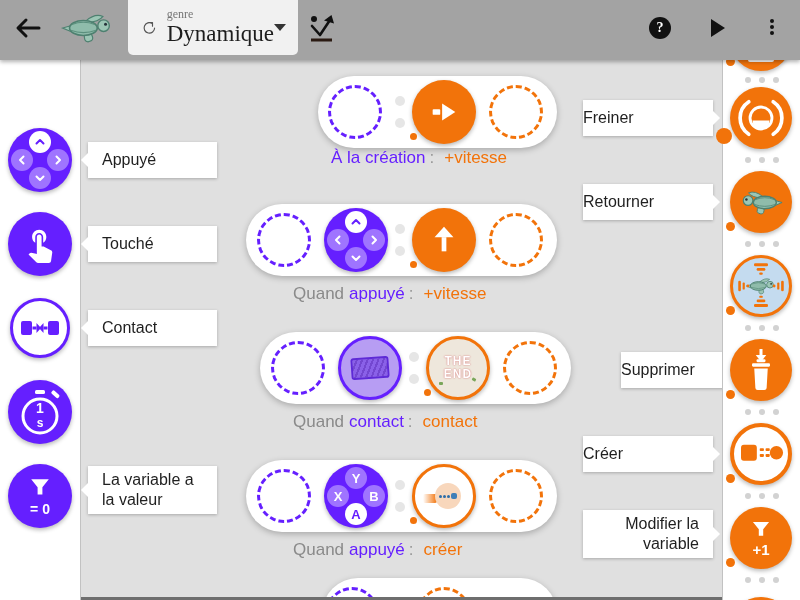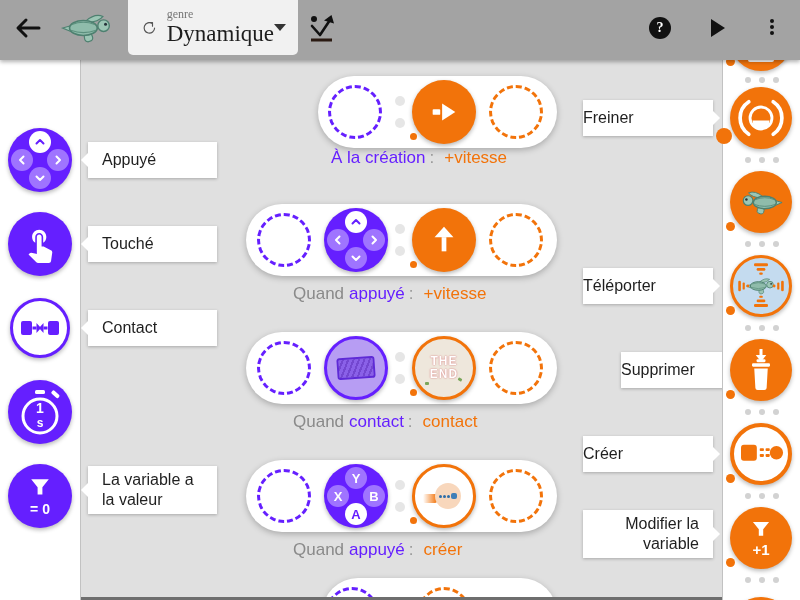--- a/index.html
+++ b/index.html
@@ -283,21 +283,21 @@
         <rect x="15.5" y="15" width="5" height="15" fill="#fff"></rect>
       </svg>
     </div>
     <span class="odot" style="left:164px;top:57px;"></span>
     <div class="slot orange" style="left:243px;"></div>
   </div>
   <div class="caption" style="left:293px;top:284px;">
     <span class="w">Quand</span><span class="t">appuyé</span><span class="s">:</span><span class="a">+vitesse</span>
   </div>
 
-  <div class="pill" style="left:246px;top:332px;width:311px;">
+  <div class="pill" style="left:260px;top:332px;width:311px;">
     <div class="slot purple" style="left:11px;"></div>
     <div class="cbtn big" style="left:78px;background:#B79DF3;border:3px solid #651FFF;">
       <div class="scribble"></div>
     </div>
     <span class="gdot" style="left:149px;top:20px;"></span>
       <span class="gdot" style="left:149px;top:42px;"></span>
     <div class="cbtn big" style="left:166px;background:#EEE7DC;border:3px solid #F2730A;flex-direction:column;">
       <div class="theend">
         <div>THE</div>
         <div>END</div>
@@ -347,22 +347,22 @@
   </div>
 
   <div class="pill" style="left:322px;top:578px;width:235px;">
     <div class="slot purple" style="left:3px;"></div>
     <div class="slot orange" style="left:95px;"></div>
   </div>
 
   <div class="tip tip-r h1l" style="top:100px;">
       <span>Freiner</span>
     </div>
-  <div class="tip tip-r h1l" style="top:268px;">
-      <span>Téléporter</span>
+  <div class="tip tip-r h1l" style="top:184px;">
+      <span>Retourner</span>
     </div>
   <div class="tip tip-r h1l" style="top:352px;margin-left:38px;">
       <span>Supprimer</span>
     </div>
   <div class="tip tip-r h1l" style="top:436px;">
       <span>Créer</span>
     </div>
   <div class="tip tip-r h2l" style="top:510px;padding-left:10px;">
       <span>Modifier la variable</span>
     </div>

